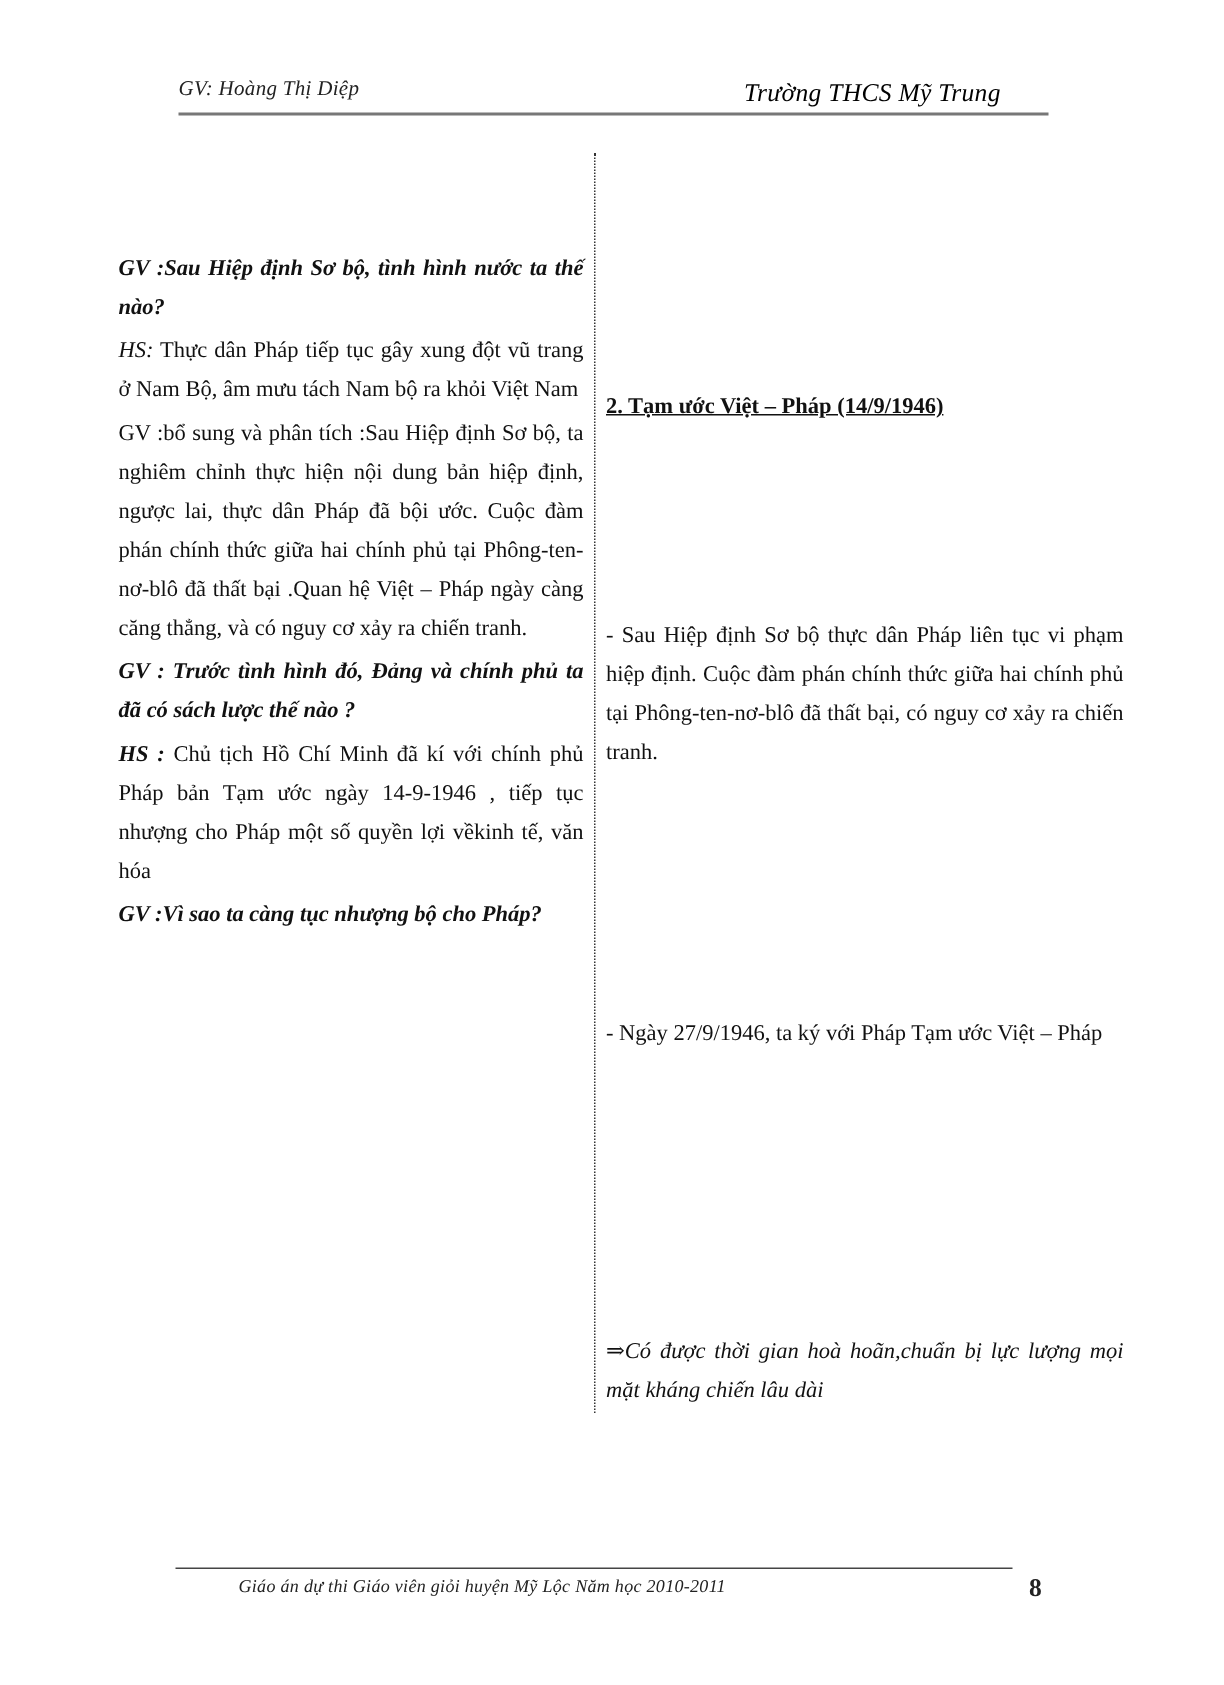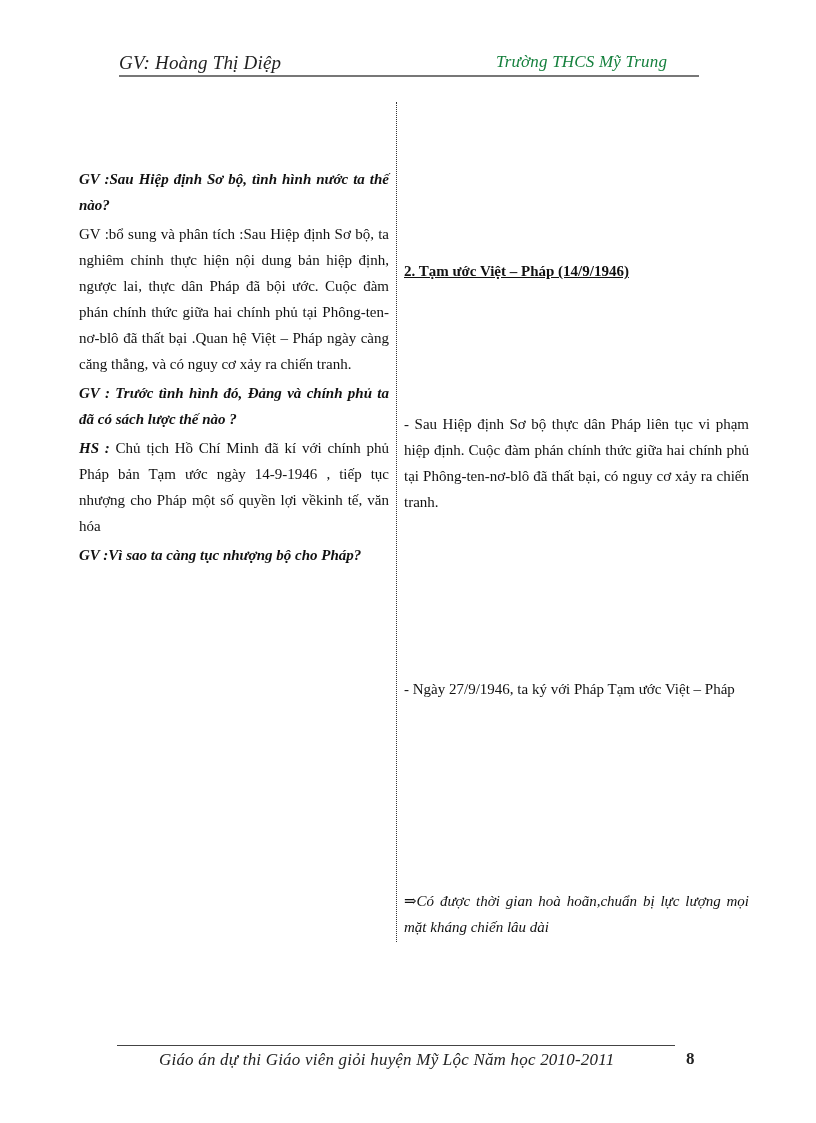--- a/index.html
+++ b/index.html
@@ -13,32 +13,32 @@
       position: relative;
       overflow: hidden;
       font-family: "Liberation Serif", "DejaVu Serif", serif;
       color: #111111;
     }
     .header-left {
       position: absolute;
       left: 119px;
       top: 52px;
       font-style: italic;
-      font-size: 19px;
+      font-size: 14px;
       letter-spacing: 0.2px;
       color: #222;
     }
     .header-right {
       position: absolute;
       left: 496px;
       top: 52px;
       font-style: italic;
       font-size: 17px;
       letter-spacing: 0.2px;
-      color: #15803d;
+      color: #000000;
     }
     .header-rule {
       position: absolute;
       left: 119px;
       top: 75px;
       width: 580px;
       height: 0;
       border-top: 2px solid #777;
     }
     .divider {
@@ -90,21 +90,21 @@
       top: 1045px;
       width: 558px;
       height: 0;
       border-top: 1px solid #444;
     }
     .footer-text {
       position: absolute;
       left: 159px;
       top: 1050px;
       font-style: italic;
-      font-size: 17px;
+      font-size: 12px;
       color: #222;
       letter-spacing: 0.2px;
     }
     .page-number {
       position: absolute;
       left: 686px;
       top: 1049px;
       font-size: 17px;
       font-weight: bold;
       color: #222;
@@ -115,20 +115,23 @@
 
 <div class="header-left">GV: Hoàng Thị Diệp</div>
 <div class="header-right">Trường THCS Mỹ Trung</div>
 <div class="header-rule"></div>
 
 <div class="divider"></div>
 
 <div class="col-left">
   <p>
     <span class="bq">GV :</span><span class="bq">Sau Hiệp định Sơ bộ, tình hình nước ta thế nào?</span>
+  </p>
+  <p>
+    <span class="it">HS:</span><span> Thực dân Pháp tiếp tục gây xung đột vũ trang ở Nam Bộ, âm mưu tách Nam bộ ra khỏi Việt Nam</span>
   </p>
   <p>GV :bổ sung và phân tích :Sau Hiệp định Sơ bộ, ta nghiêm chỉnh thực hiện nội dung bản hiệp định, ngược lai, thực dân Pháp đã bội ước. Cuộc đàm phán chính thức giữa hai chính phủ tại Phông-ten-nơ-blô đã thất bại .Quan hệ Việt – Pháp ngày càng căng thẳng, và có nguy cơ xảy ra chiến tranh.</p>
   <p>
     <span class="bq"> GV : Trước tình hình đó, Đảng và chính phủ ta đã có sách lược thế nào ?</span>
   </p>
   <p>
     <span class="bq">HS :</span><span> Chủ tịch Hồ Chí Minh đã kí với chính phủ Pháp bản Tạm ước ngày 14-9-1946 , tiếp tục nhượng cho Pháp một số quyền lợi vềkinh tế, văn hóa</span>
   </p>
   <p>
     <span class="bq">GV :Vì sao ta càng tục nhượng bộ cho Pháp?</span>

